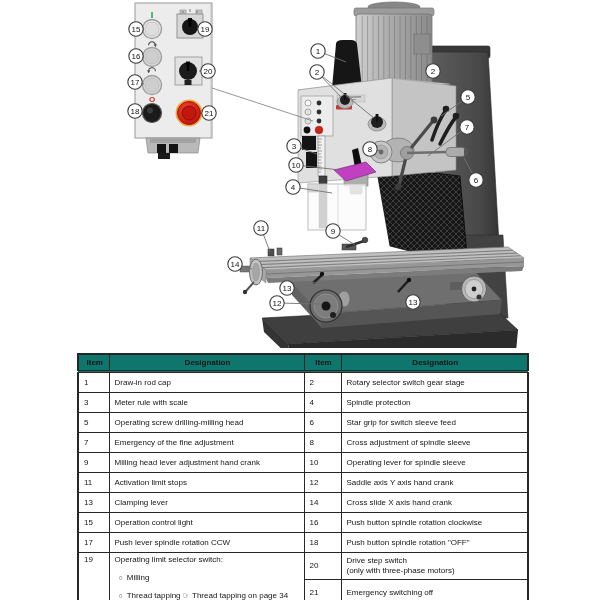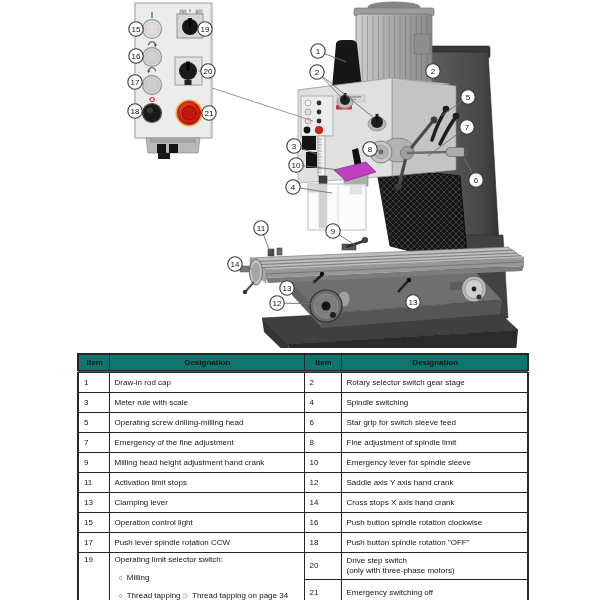--- a/index.html
+++ b/index.html
@@ -373,51 +373,51 @@
         <tr>
           <td class="c-item">1</td>
           <td class="c-desig">Draw-in rod cap</td>
           <td class="c-item">2</td>
           <td class="c-desig">Rotary selector switch gear stage</td>
         </tr>
         <tr>
           <td class="c-item">3</td>
           <td class="c-desig">Meter rule with scale</td>
           <td class="c-item">4</td>
-          <td class="c-desig">Spindle switching</td>
+          <td class="c-desig">Spindle protection</td>
         </tr>
         <tr>
           <td class="c-item">5</td>
           <td class="c-desig">Operating screw drilling-milling head</td>
           <td class="c-item">6</td>
           <td class="c-desig">Star grip for switch sleeve feed</td>
         </tr>
         <tr>
           <td class="c-item">7</td>
           <td class="c-desig">Emergency of the fine adjustment</td>
           <td class="c-item">8</td>
-          <td class="c-desig">Fine adjustment of spindle limit</td>
+          <td class="c-desig">Cross adjustment of spindle sleeve</td>
         </tr>
         <tr>
           <td class="c-item">9</td>
-          <td class="c-desig">Milling head height adjustment hand crank</td>
+          <td class="c-desig">Milling head lever adjustment hand crank</td>
           <td class="c-item">10</td>
-          <td class="c-desig">Emergency lever for spindle sleeve</td>
+          <td class="c-desig">Operating lever for spindle sleeve</td>
         </tr>
         <tr>
           <td class="c-item">11</td>
           <td class="c-desig">Activation limit stops</td>
           <td class="c-item">12</td>
           <td class="c-desig">Saddle axis Y axis hand crank</td>
         </tr>
         <tr>
           <td class="c-item">13</td>
           <td class="c-desig">Clamping lever</td>
           <td class="c-item">14</td>
-          <td class="c-desig">Cross stops X axis hand crank</td>
+          <td class="c-desig">Cross slide X axis hand crank</td>
         </tr>
         <tr>
           <td class="c-item">15</td>
           <td class="c-desig">Operation control light</td>
           <td class="c-item">16</td>
           <td class="c-desig">Push button spindle rotation clockwise</td>
         </tr>
         <tr>
           <td class="c-item">17</td>
           <td class="c-desig">Push lever spindle rotation CCW</td>

